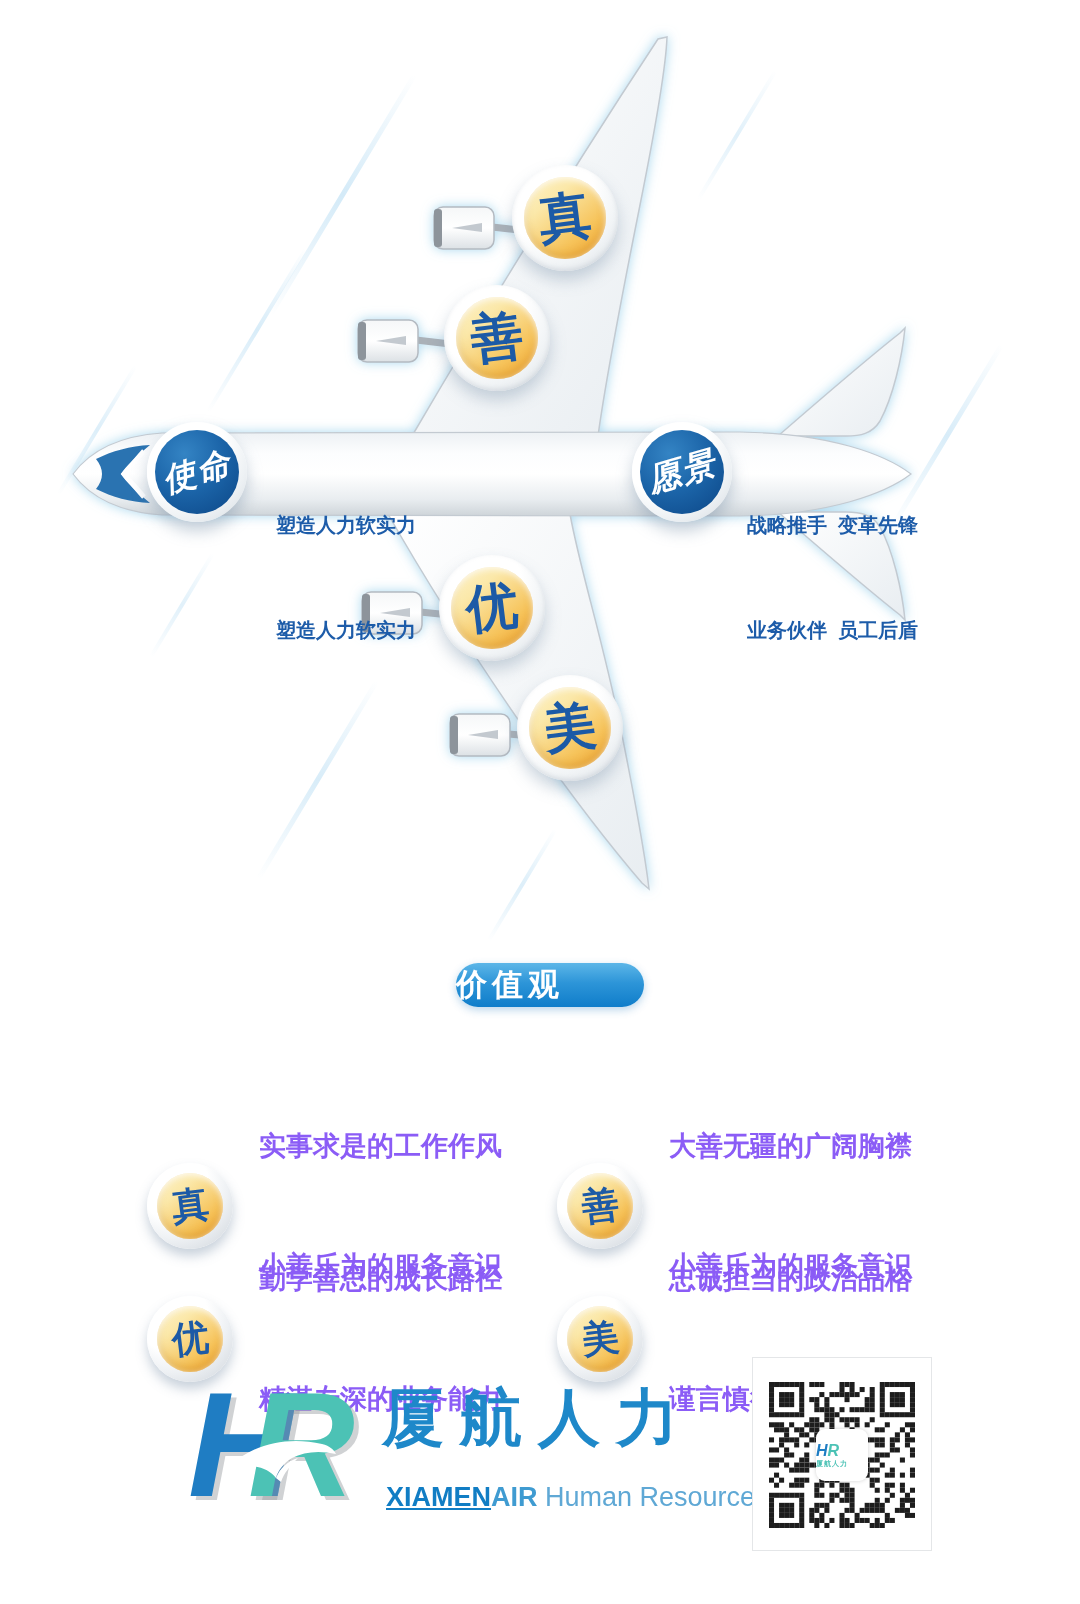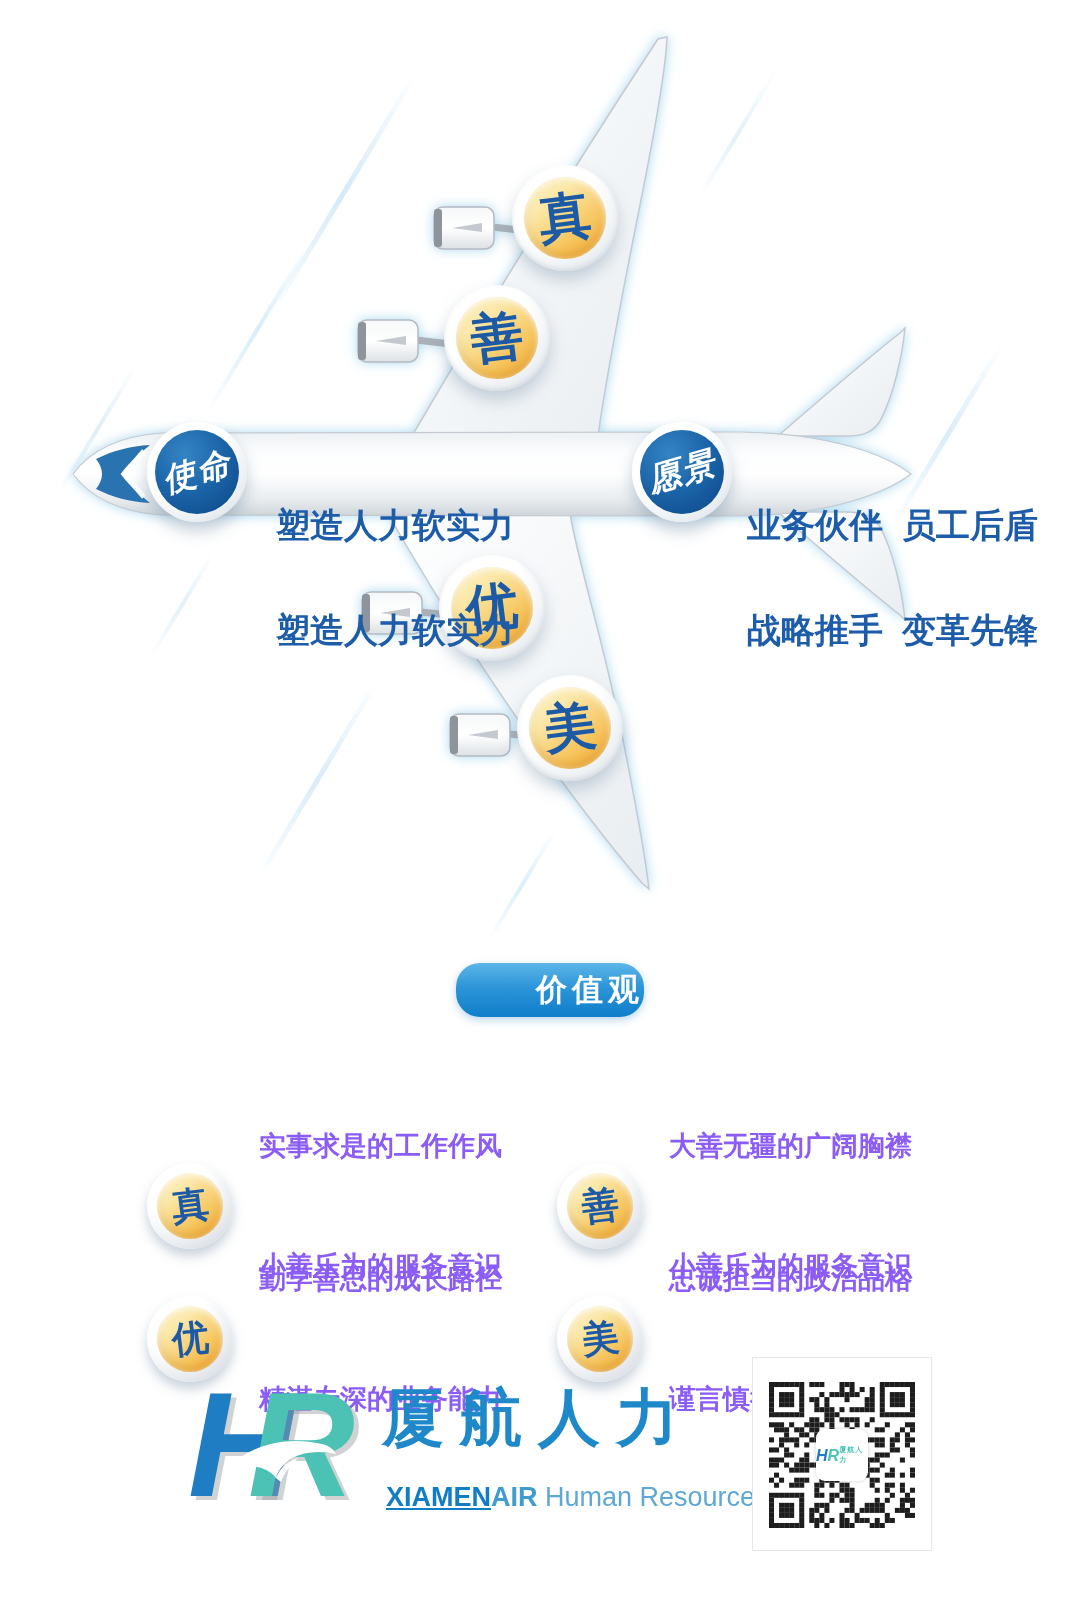--- a/index.html
+++ b/index.html
@@ -25,25 +25,25 @@
       font-family:"DejaVu Serif","Liberation Serif",serif;}
 
   .blue-badge{width:100px;height:100px;
       background:radial-gradient(circle at 32% 26%, #ffffff 45%, #edf1f4 70%, #d3d9df 100%);
       box-shadow:0 9px 16px rgba(110,135,160,.4);}
   .bcore{position:absolute;inset:8px;border-radius:50%;display:flex;align-items:center;justify-content:center;
       background:radial-gradient(circle at 35% 28%, #3484c4 0%, #1b64a8 48%, #0c4686 100%);}
   .blue-badge-char{color:#fff;font-size:33px;font-weight:800;font-style:italic;transform:rotate(-16deg);
       letter-spacing:2px;white-space:pre;font-family:"DejaVu Serif","Liberation Serif",serif;}
 
-  .slogan{position:absolute;color:#1d5ca9;font-weight:800;font-size:34px;line-height:35px;white-space:pre;}
-
-  .pill{position:absolute;left:456px;top:963px;width:188px;height:54px;border-radius:24px;
+  .slogan{position:absolute;color:#1d5ca9;font-weight:800;font-size:20px;line-height:35px;white-space:pre;}
+
+  .pill{position:absolute;left:456px;top:963px;width:188px;height:44px;border-radius:24px;
       background:linear-gradient(180deg,#5cb6e8 0%, #2d95d8 45%, #0f7dca 100%);
-      display:flex;align-items:center;justify-content:flex-end;box-shadow:0 3px 8px rgba(30,120,190,.3);}
+      display:flex;align-items:center;justify-content:flex-start;box-shadow:0 3px 8px rgba(30,120,190,.3);}
   .pill span{color:#fff;font-size:31px;font-weight:800;letter-spacing:5px;}
 
   .value-item{position:absolute;display:flex;align-items:center;gap:26px;}
   .value-badge{position:relative;flex:0 0 auto;width:86px;height:86px;border-radius:50%;
       background:radial-gradient(circle at 30% 24%, #ffffff 40%, #eef1f4 62%, #ccd2d9 100%);
       box-shadow:0 7px 12px rgba(110,135,160,.38);display:flex;align-items:center;justify-content:center;}
   .value-badge .gold{inset:10px;}
   .value-char{color:#1c5aa6;font-size:37px;font-weight:800;transform:rotate(-7deg);
       font-family:"DejaVu Serif","Liberation Serif",serif;}
   .value-text{color:#8b5cf6;font-weight:800;font-size:27px;line-height:40px;white-space:pre;}
@@ -61,21 +61,21 @@
       letter-spacing:16px;white-space:pre;}
   .brand-en{position:absolute;left:386px;top:1482px;font-size:27px;white-space:pre;}
   .brand-en .b1{color:#117dc4;font-weight:800;text-decoration:underline;}
   .brand-en .b2{color:#3f9bd1;font-weight:700;}
   .brand-en .b3{color:#5fa8d5;font-weight:400;}
 
   .qr-card{position:absolute;left:753px;top:1358px;width:178px;height:192px;background:#fff;
       box-shadow:0 0 0 1px #e4e6e8;}
   #qr-svg{position:absolute;left:16px;top:24px;}
   .qr-logo{position:absolute;left:63px;top:71px;width:52px;height:52px;background:#fff;border-radius:9px;
-      box-shadow:0 0 4px rgba(0,0,0,.18);display:flex;align-items:center;justify-content:center;}
+      box-shadow:0 0 4px rgba(0,0,0,.18);display:flex;flex-direction:column;justify-content:center;}
   .qr-logo .t1{font-size:16px;line-height:17px;font-weight:800;font-style:italic;}
   .qr-logo .t1 .qh{color:#1f7dc3;} .qr-logo .t1 .qr{color:#4cc2b5;}
   .qr-logo .t2{font-size:7px;color:#4cc2b5;font-weight:700;letter-spacing:1px;}
 </style>
 </head>
 <body>
 
 <div class="poster">
 
   <div class="ray" style="left:340px;top:55px;width:5px;height:280px;opacity:.5;"></div>
@@ -181,22 +181,22 @@
     <div>塑造人力软实力</div>
     <div>塑造人力软实力</div>
   </div>
 
   <div class="badge blue-badge" style="left:632px;top:422px;">
     <div class="bcore">
       <span class="blue-badge-char">愿景</span>
     </div>
   </div>
   <div class="slogan" style="left:747px;top:438px;">
+    <div>战略推手  变革先锋</div>
     <div>业务伙伴  员工后盾</div>
-    <div>战略推手  变革先锋</div>
   </div>
 
   <div class="pill">
     <span>价值观</span>
   </div>
 
   <div class="value-item" style="left:147px;top:1046px;">
     <div class="value-badge">
       <div class="gold">
         <span class="value-char">真</span>

